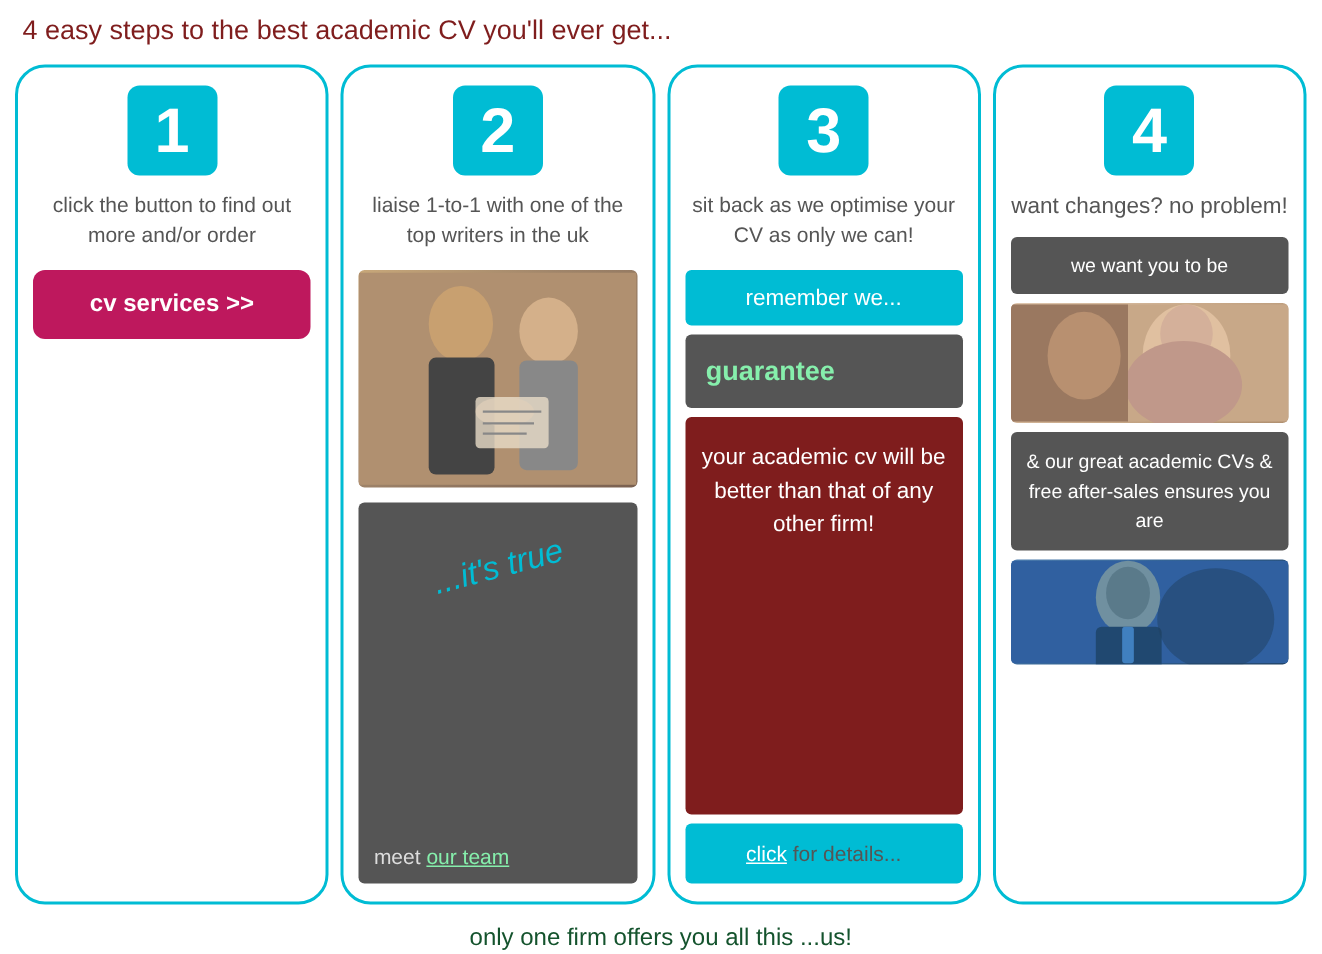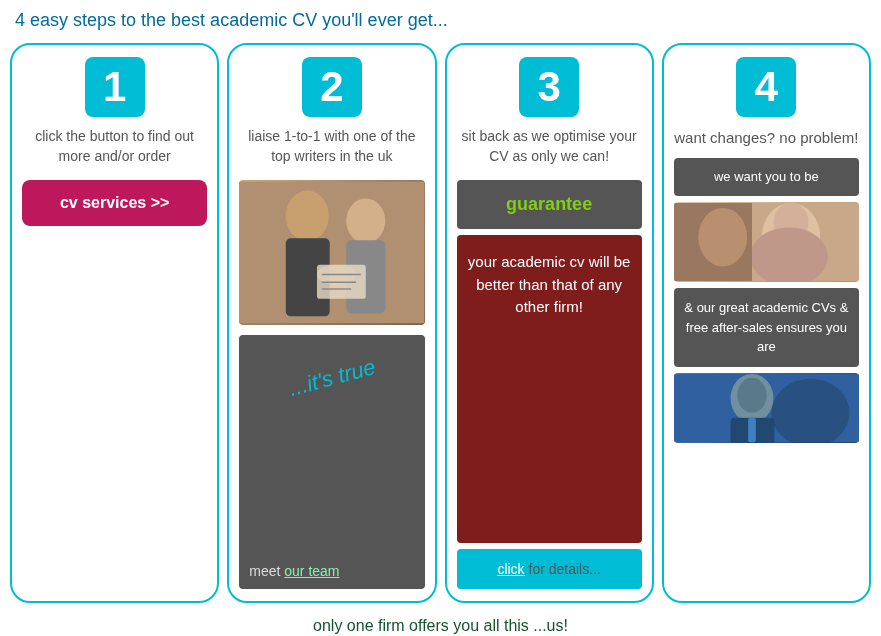--- a/index.html
+++ b/index.html
@@ -5,21 +5,21 @@
     * { box-sizing: border-box; margin: 0; padding: 0; }
     body {
       font-family: Arial, sans-serif;
       background: #fff;
       width: 881px;
       min-height: 636px;
       padding: 10px;
     }
 
     .page-title {
-      color: #0369a1;
+      color: #7f1d1d;
       font-size: 18px;
       margin-bottom: 12px;
       padding-left: 5px;
     }
 
     .columns-wrapper {
       display: flex;
       gap: 8px;
       justify-content: center;
     }
@@ -135,22 +135,21 @@
       text-align: center;
       padding: 10px;
       width: 100%;
       border-radius: 4px;
       font-size: 15px;
       margin-bottom: 6px;
     }
 
     .guarantee-bar {
       background: #555;
-      color: #84cc16;
-      text-align: center;
+      color: #86efac;
       padding: 14px;
       width: 100%;
       border-radius: 4px;
       font-size: 18px;
       font-weight: bold;
       margin-bottom: 6px;
     }
 
     .academic-cv-box {
       background: #7f1d1d;
@@ -292,20 +291,21 @@
         <span>meet </span><a href="#">our team</a>
       </p>
     </div>
   </div>
 
   <div class="column">
     <div class="step-number-box">
       <span>3</span>
     </div>
     <p class="step-desc">sit back as we optimise your CV as only we can!</p>
+    <div class="remember-bar">remember we...</div>
     <div class="guarantee-bar">guarantee</div>
     <div class="academic-cv-box">your academic cv will be better than that of any other firm!</div>
     <div class="click-details">
       <a href="#">click</a><span> for details...</span>
     </div>
   </div>
 
   <div class="column">
     <div class="step-number-box">
       <span>4</span>

